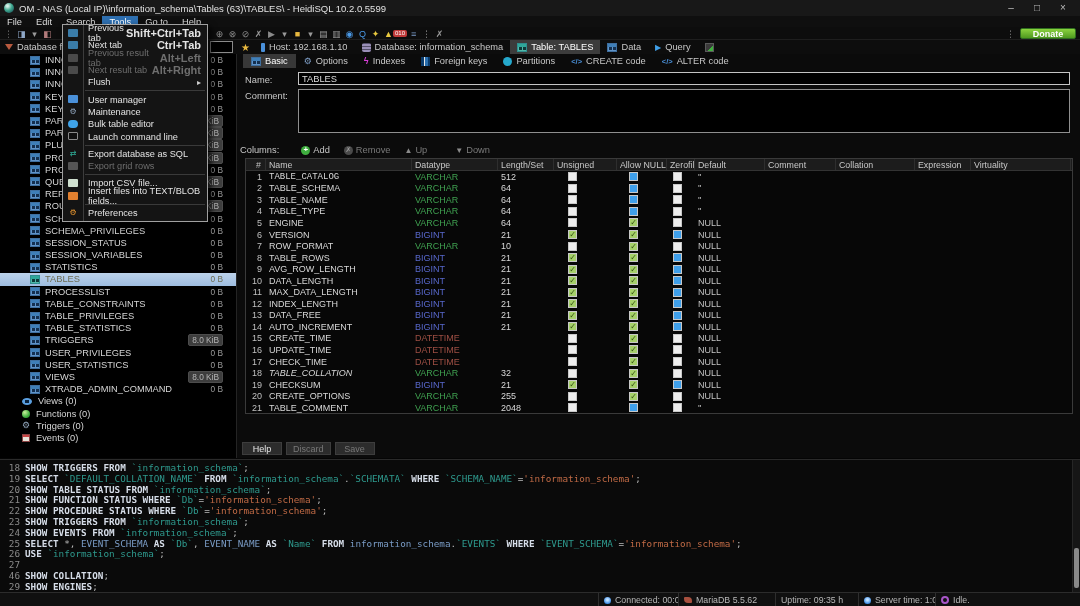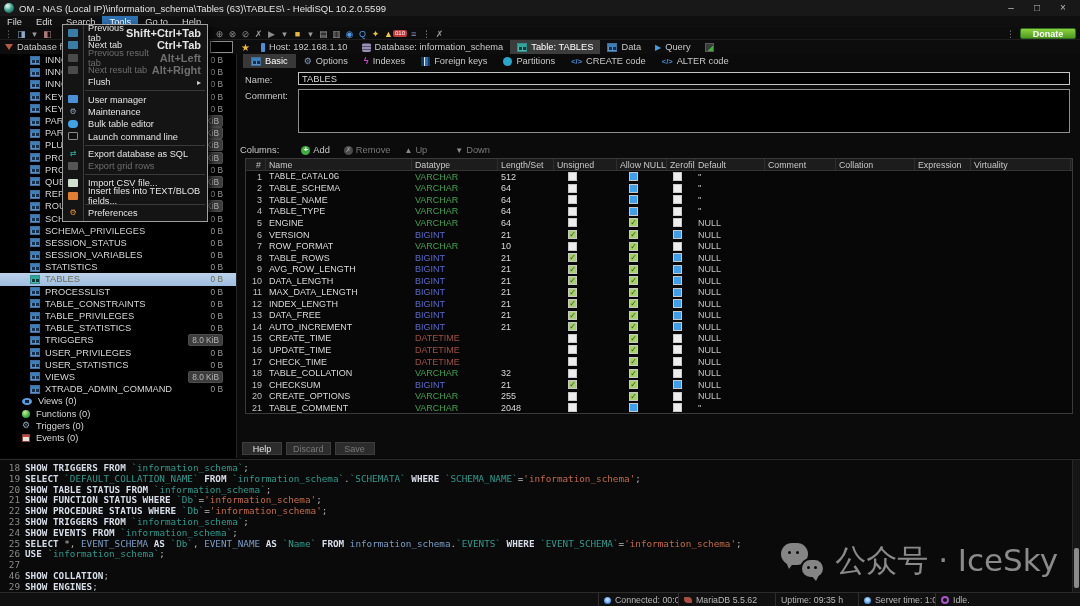--- a/index.html
+++ b/index.html
@@ -1017,21 +1017,21 @@
           </div>
           <div class="gc" style="width: 71px;"></div>
           <div class="gc" style="width: 79px;"></div>
           <div class="gc" style="width: 56px;"></div>
           <div class="gc" style="width: 100px;"></div>
         </div>
         <div class="grow">
           <div class="gc num" style="width: 20px;">
             <span>18</span>
           </div>
-          <div class="gc" style="width: 146px;">
+          <div class="gc" style="width: 146px; font-style: italic;">
             <span>TABLE_COLLATION</span>
           </div>
           <div class="gc" style="width: 86px;">
             <span class="dt-VARCHAR">VARCHAR</span>
           </div>
           <div class="gc" style="width: 56px;">
             <span>32</span>
           </div>
           <div class="gc" style="width: 63px; padding-left: 14px;">
             <span class="cb un"></span>
@@ -1250,27 +1250,14 @@
         <span class="mi" style="background: rgb(224, 127, 47);"></span>
         <span>Insert files into TEXT/BLOB fields...</span>
       </div>
       <div class="msep"></div>
       <div class="mrow">
         <span class="mi" style="color: rgb(232, 150, 47);">⚙</span>
         <span>Preferences</span>
       </div>
     </div>
 
-  <div class="watermark">
-    <span class="wc">
-      <span class="b1">
-          <span class="eye" style="left:7px;top:8px"></span>
-          <span class="eye" style="left:15px;top:8px"></span>
-        </span>
-      <span class="b2">
-          <span class="eye" style="left:5px;top:6px"></span>
-          <span class="eye" style="left:12px;top:6px"></span>
-        </span>
-    </span>
-    <span>公众号 · IceSky</span>
-  </div>
 
 </div>
 
 </body></html>

